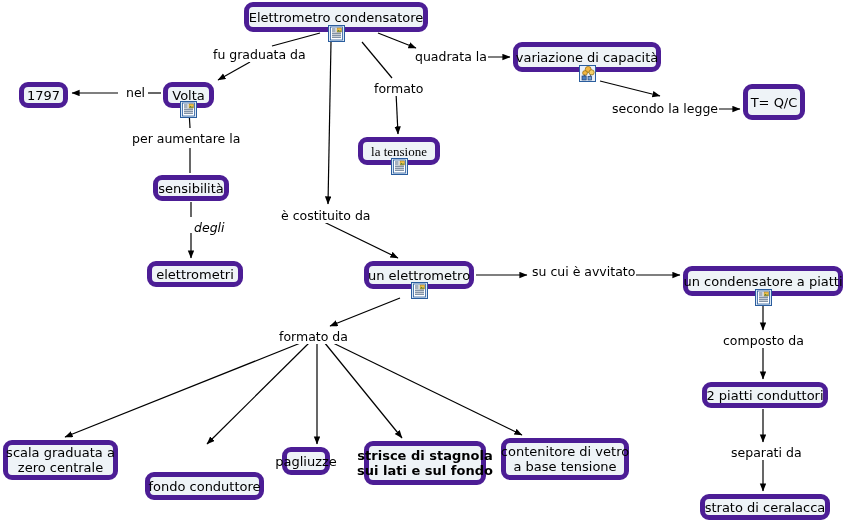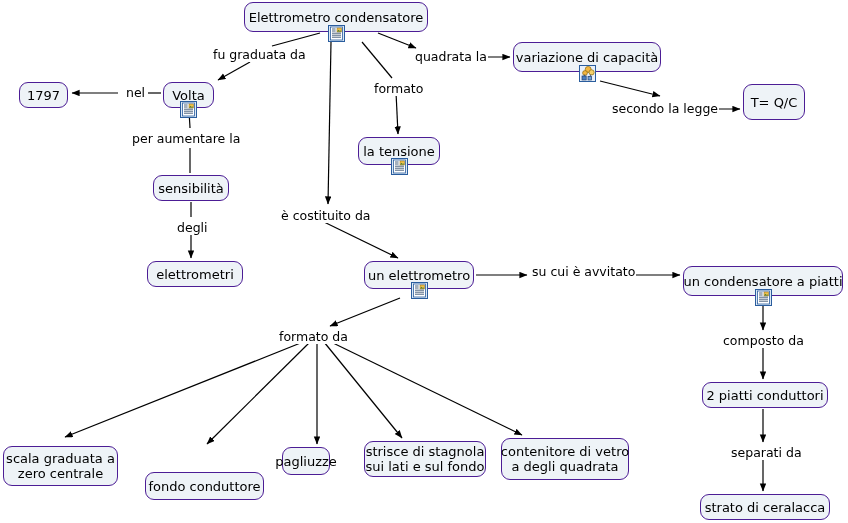--- a/index.html
+++ b/index.html
@@ -21,21 +21,21 @@
     position: absolute;
     left: 0;
     top: 0;
     width: 848px;
     height: 523px;
   }
   .node {
     position: absolute;
     box-sizing: border-box;
     background: #eef3f7;
-    border: 1px solid #4c1d95;
+    border: 5px solid #4c1d95;
     border-radius: 9px;
     display: flex;
     align-items: center;
     justify-content: center;
     text-align: center;
     color: #000000;
     font-size: 13px;
     line-height: 15px;
     white-space: pre;
     padding: 0 7px;
@@ -144,21 +144,21 @@
           <g stroke="#35506e" stroke-width="0.9">
             <path d="M4 4 H7.6"></path>
             <path d="M4 6 H7.6"></path>
             <path d="M4 8.2 H13"></path>
             <path d="M4 10.2 H13"></path>
             <path d="M4 12.2 H13"></path>
           </g>
         </svg>
       </div>
       <div class="node" style="left: 19px; top: 82px; width: 49px; height: 26px;">1797</div>
-      <div class="node" style="left: 358px; top: 137px; width: 82px; height: 28px;">la tensione</div>
+      <div class="node" style="left: 358px; top: 137px; width: 82px; height: 28px; font-family: Liberation Serif, serif;">la tensione</div>
       <div class="badge" style="left: 390.5px; top: 158px;">
         <svg width="17" height="17" viewBox="0 0 17 17">
           <rect x="0.5" y="0.5" width="16" height="16" fill="#dde9f5" stroke="#2a5d9e" stroke-width="1"></rect>
           <rect x="2.5" y="2" width="12" height="13" fill="#ffffff" stroke="#2a5d9e" stroke-width="0.8"></rect>
           <rect x="9" y="3" width="4.5" height="4" fill="#f2c14a" stroke="#8a6a10" stroke-width="0.5"></rect>
           <path d="M9.2 6.6 L10.4 4.8 L11.3 6 L12.1 5.2 L13.3 6.6 z" fill="#3a7a3a"></path>
           <g stroke="#35506e" stroke-width="0.9">
             <path d="M4 4 H7.6"></path>
             <path d="M4 6 H7.6"></path>
             <path d="M4 8.2 H13"></path>
@@ -196,37 +196,37 @@
             <path d="M4 4 H7.6"></path>
             <path d="M4 6 H7.6"></path>
             <path d="M4 8.2 H13"></path>
             <path d="M4 10.2 H13"></path>
             <path d="M4 12.2 H13"></path>
           </g>
         </svg>
       </div>
       <div class="node" style="left: 702px; top: 382px; width: 126px; height: 26px;">2 piatti conduttori</div>
       <div class="node" style="left: 700px; top: 494px; width: 130px; height: 26px;">strato di ceralacca</div>
-      <div class="node" style="left: 3px; top: 440px; width: 115px; height: 40px; margin-top: 6px;">scala graduata a
+      <div class="node" style="left: 3px; top: 440px; width: 115px; height: 40px;">scala graduata a
 zero centrale</div>
       <div class="node" style="left: 145px; top: 447px; width: 119px; height: 28px; margin-top: 25px;">fondo conduttore</div>
       <div class="node" style="left: 282px; top: 447px; width: 48px; height: 28px;">pagliuzze</div>
-      <div class="node" style="left: 364px; top: 441px; width: 122px; height: 36px;">strisce di stagnola
+      <div class="node" style="left: 364px; top: 441px; width: 122px; height: 44px; font-weight: bold;">strisce di stagnola
 sui lati e sul fondo</div>
       <div class="node" style="left: 501px; top: 438px; width: 128px; height: 42px;">contenitore di vetro
-a degli quadrata</div>
+a base tensione</div>
     </div>
   <div id="label-layer">
       <div class="linklabel" style="left: 212px; top: 48px;">fu graduata da</div>
       <div class="linklabel" style="left: 414px; top: 50px;">quadrata la</div>
       <div class="linklabel" style="left: 373px; top: 82px;">formato</div>
       <div class="linklabel" style="left: 125px; top: 86px;">nel</div>
       <div class="linklabel" style="left: 611px; top: 102px;">secondo la legge</div>
       <div class="linklabel" style="left: 131px; top: 132px;">per aumentare la</div>
-      <div class="linklabel" style="left: 176px; top: 221px;">degli</div>
+      <div class="linklabel" style="left: 193px; top: 221px; font-style: italic;">degli</div>
       <div class="linklabel" style="left: 280px; top: 209px;">è costituito da</div>
       <div class="linklabel" style="left: 531px; top: 265px;">su cui è avvitato</div>
       <div class="linklabel" style="left: 722px; top: 334px;">composto da</div>
       <div class="linklabel" style="left: 730px; top: 446px;">separati da</div>
       <div class="linklabel" style="left: 278px; top: 330px;">formato da</div>
     </div>
 
 </div>
 
 </body></html>

